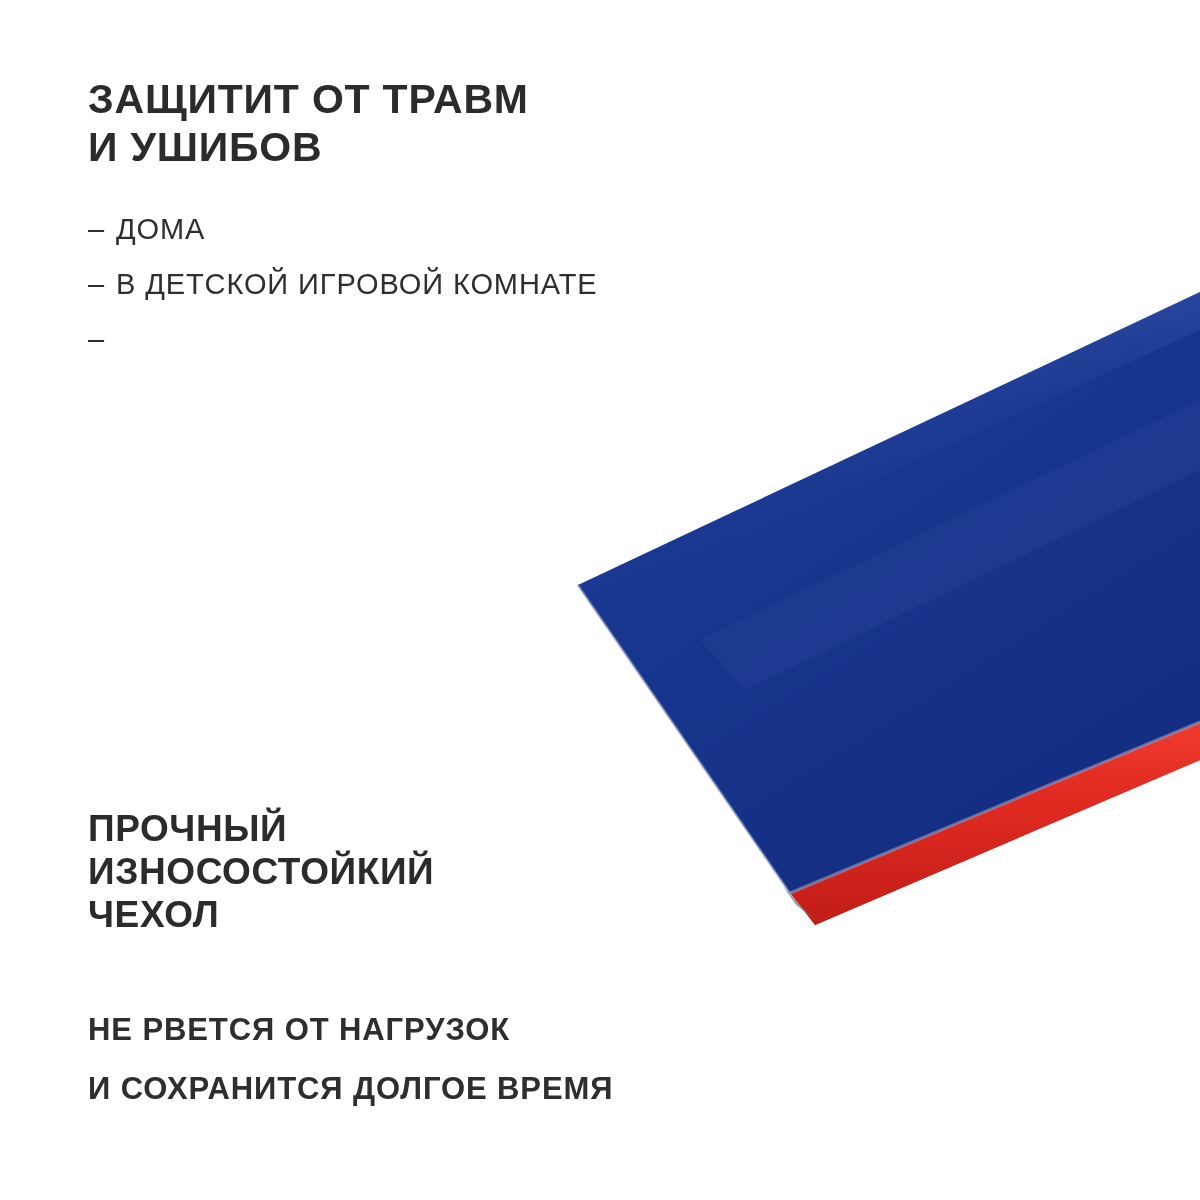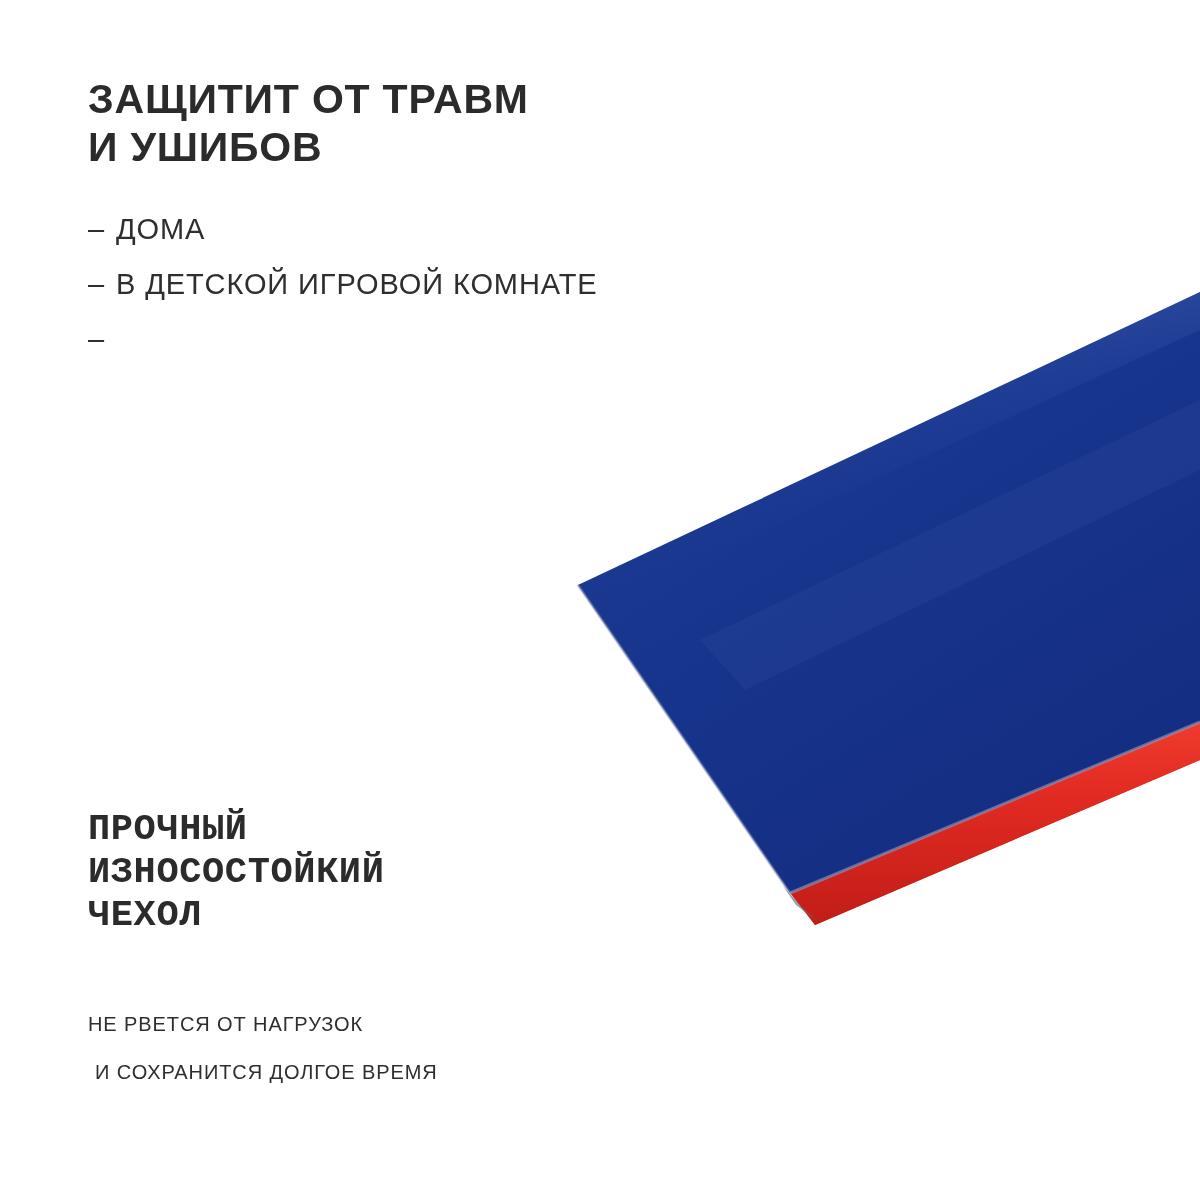--- a/index.html
+++ b/index.html
@@ -91,41 +91,40 @@
   }
   .bullet-dash {
     display: inline-block;
     width: 28px;
     flex: 0 0 28px;
     color: #2e2e2e;
     font-weight: 300;
   }
 
   .subnote {
-    font-size: 20px;
+    font-size: 31px;
     color: #2e2e2e;
-    font-weight: 400;
+    font-weight: 700;
     letter-spacing: 0.9px;
     line-height: 1.0;
     margin: 0;
     text-transform: uppercase;
   }
   .subnote-line {
     display: block;
     margin-bottom: 28px;
   }
   .subnote-line:last-child {
     margin-bottom: 0;
-    margin-left: 7px;
   }
 
   
   #block-protection { top: 76px; }
   #block-stitching  { top: 518px; }
-  #block-cover      { top: 808px; font-family: Liberation Mono, monospace; }
+  #block-cover      { top: 808px; }
   #block-durability { top: 1014px; }
 </style>
 </head>
 <body>
 
 <div id="page">
 
   <div class="product-photo">
     <svg viewBox="0 0 1200 1200" xmlns="http://www.w3.org/2000/svg">
       <defs>

